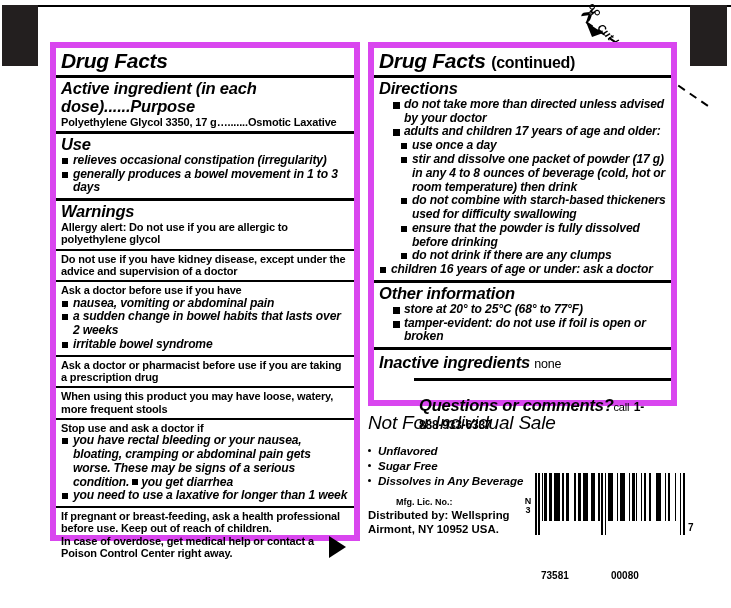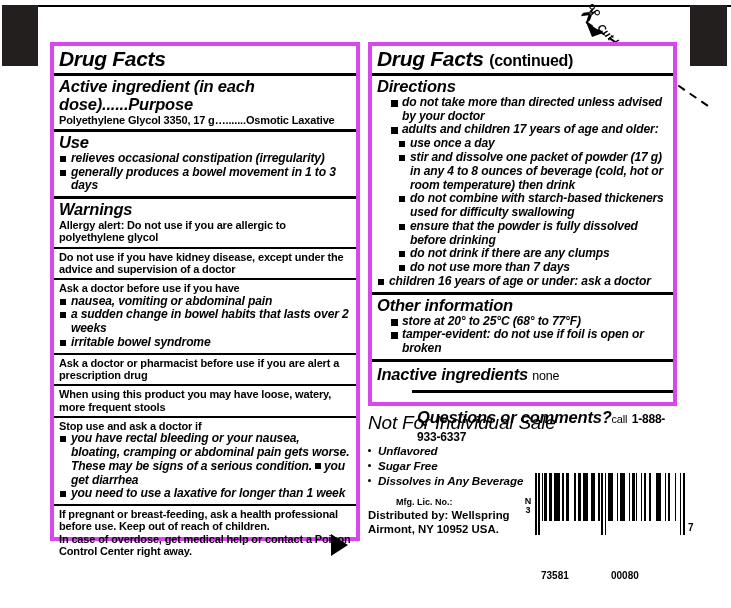--- a/index.html
+++ b/index.html
@@ -43,21 +43,21 @@
     font-size: 10.5px; font-style: italic; font-weight: 700;
     letter-spacing: .3px;
     transform: rotate(46deg);
     transform-origin: 0 0;
     white-space: nowrap;
   }
 
   
   .panel {
     position: absolute;
-    border: 4px solid #d946ef;
+    border: 6px solid #d946ef;
     background: #fff;
     padding: 0;
   }
   .panel.left  { left: 50px;  top: 42px; width: 310px; height: 499px; }
   .panel.right { left: 368px; top: 42px; width: 309px; height: 364px; }
 
   .sec { padding: 2px 5px 3px 5px; }
   .rule-thick { border-top: 3px solid #000; }
   .rule-med   { border-top: 2px solid #000; }
 
@@ -201,21 +201,21 @@
   <div class="sec rule-med">
     <div class="body-t">Ask a doctor before use if you have</div>
     <ul class="b">
       <li>nausea, vomiting or abdominal pain</li>
       <li>a sudden change in bowel habits that lasts over 2 weeks</li>
       <li>irritable bowel syndrome</li>
     </ul>
   </div>
 
   <div class="sec rule-med">
-    <div class="body-t">Ask a doctor or pharmacist before use if you are alert a prescription drug</div>
+    <div class="body-t">Ask a doctor or pharmacist before use if you are taking a prescription drug</div>
   </div>
 
   <div class="sec rule-med">
     <div class="body-t">When using this product you may have loose, watery, more frequent stools</div>
   </div>
 
   <div class="sec rule-med">
     <div class="body-t">Stop use and ask a doctor if</div>
     <ul class="b">
       <li><span>you have rectal bleeding or your nausea, bloating, cramping or abdominal pain gets worse. These may be signs of a serious condition.</span><span class="sq"></span><span>you get diarrhea</span></li>
@@ -243,21 +243,20 @@
     <ul class="b ind wide">
       <li>do not take more than directed unless advised by your doctor</li>
       <li>adults and children 17 years of age and older:</li>
     </ul>
     <ul class="b ind2">
       <li>use once a day</li>
       <li>stir and dissolve one packet of powder (17 g) in any 4 to 8 ounces of beverage (cold, hot or room temperature) then drink</li>
       <li>do not combine with starch-based thickeners used for difficulty swallowing</li>
       <li>ensure that the powder is fully dissolved before drinking</li>
       <li>do not drink if there are any clumps</li>
-      <li>do not use more than 7 days</li>
     </ul>
     <ul class="b">
       <li>children 16 years of age or under: ask a doctor</li>
     </ul>
   </div>
 
   <div class="sec rule-thick">
     <div class="h-big">Other information</div>
     <ul class="b ind wide">
       <li>store at 20° to 25°C (68° to 77°F)</li>

